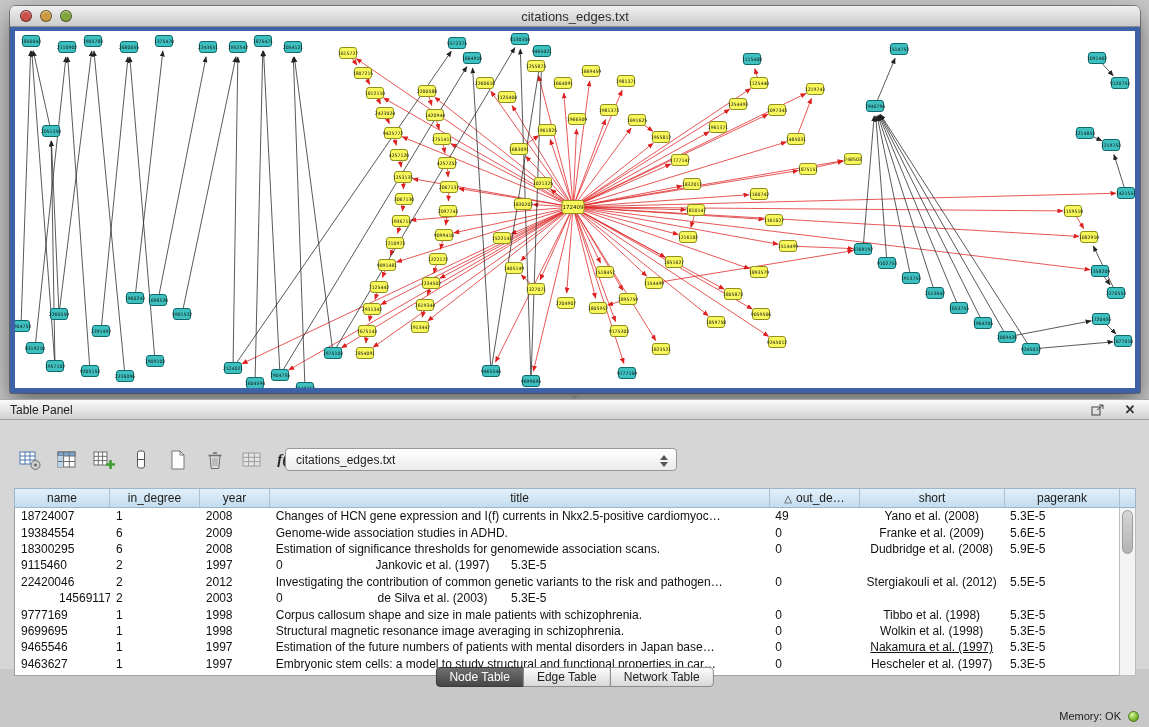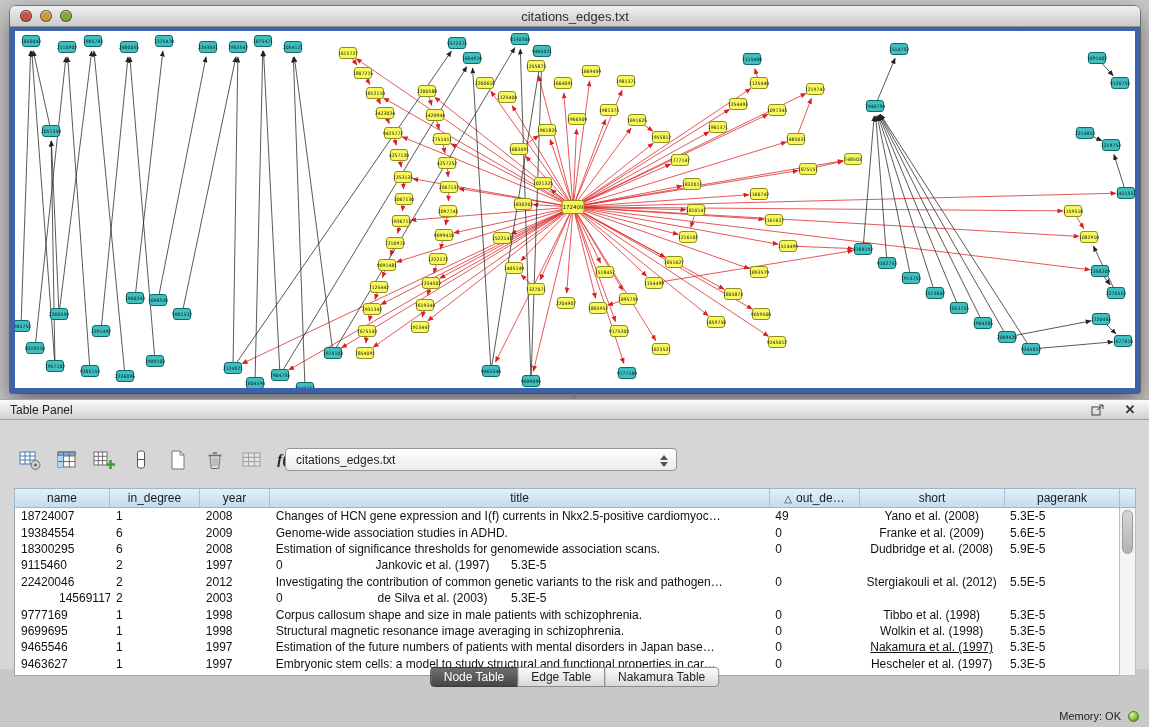--- a/index.html
+++ b/index.html
@@ -953,21 +953,21 @@
         </div>
       </div>
 
     <div class="vscroll">
       <div class="vthumb"></div>
     </div>
 
     <div class="tabs">
         <div class="tab active">Node Table</div>
         <div class="tab">Edge Table</div>
-        <div class="tab">Nakamura Table</div>
+        <div class="tab">Network Table</div>
       </div>
 
     <div class="memory">
       <span>Memory: OK</span>
       <span class="memdot" style="background: radial-gradient(circle at 35% 30%, rgb(222, 247, 164), rgb(121, 186, 45) 60%, rgb(77, 131, 18));"></span>
     </div>
   </div>
 </div>
 
 </body></html>

